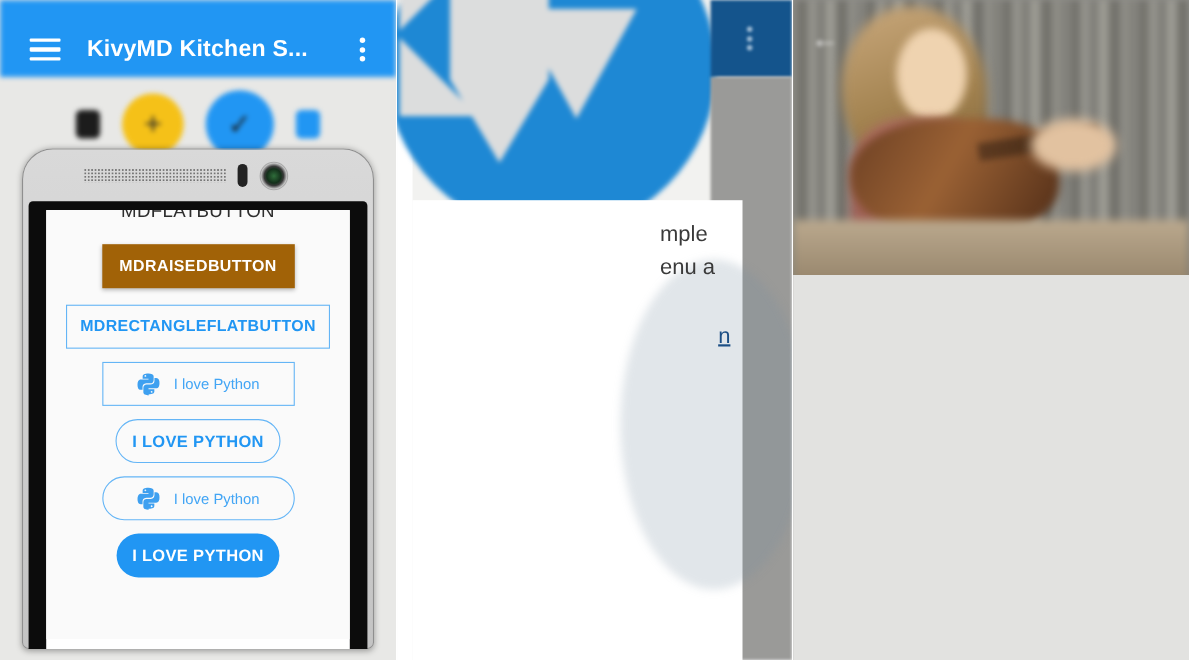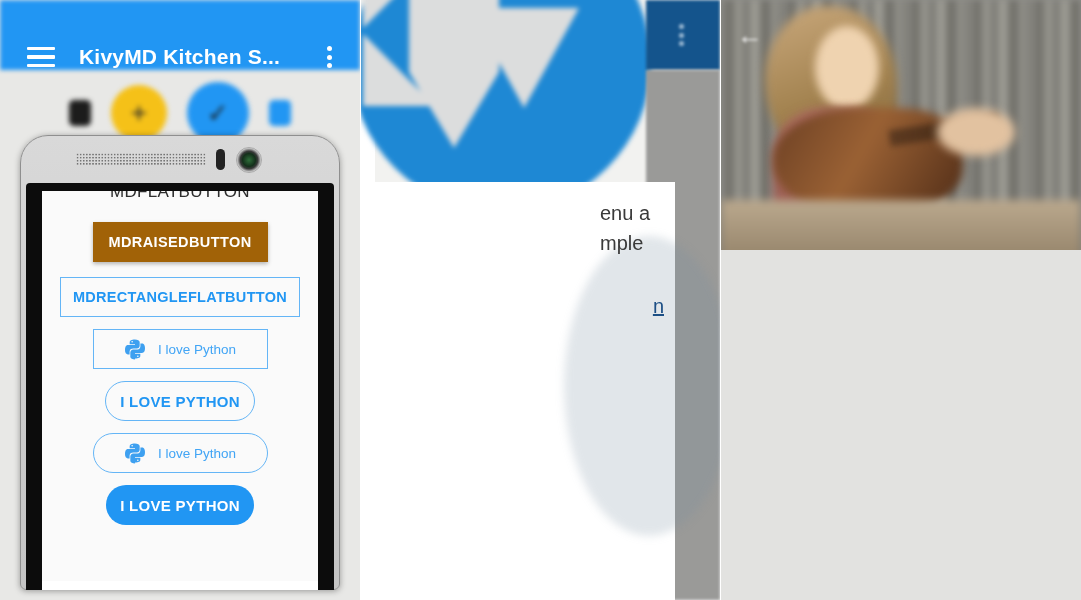--- a/index.html
+++ b/index.html
@@ -30,21 +30,21 @@
   .bg1 {
     position: absolute; inset: 0;
     background: #e8e8e6;
   }
   .bg1-appbar {
     position: absolute; left: 0; top: 0; width: 100%; height: 70px;
     background: #2196f3;
     filter: blur(2.2px);
   }
   .bg1-appbar-inner {
-    position: absolute; left: 0; top: 12px; width: 100%; height: 90px;
+    position: absolute; left: 0; top: 0; width: 100%; height: 90px;
     display: flex; align-items: center;
   }
   .hamburger {
     width: 28px; height: 20px; margin-left: 27px;
     display: flex; flex-direction: column; justify-content: space-between;
   }
   .hamburger i { display: block; height: 3.4px; background: #fff; border-radius: 1px; }
   .bg1-title {
     color: #ffffff; font-size: 21px; font-weight: bold;
     margin-left: 24px; letter-spacing: .2px;
@@ -347,22 +347,22 @@
       <div class="bg2-scrim"></div>
       <div class="bg2-scrim2"></div>
       <div class="bg2-kebab">
           <i></i>
           <i></i>
           <i></i>
         </div>
       <div class="bg2-card"></div>
       <div class="bg2-ghost"></div>
       <div class="bg2-text">
+        <div>mple</div>
         <div>enu a</div>
-        <div>mple</div>
       </div>
       <div class="bg2-link">n</div>
     </div>
 
   </div>
 
   <div class="panel p3">
     <div class="bg3">
       <div class="bg3-wall"></div>
       <div class="bg3-hair"></div>

